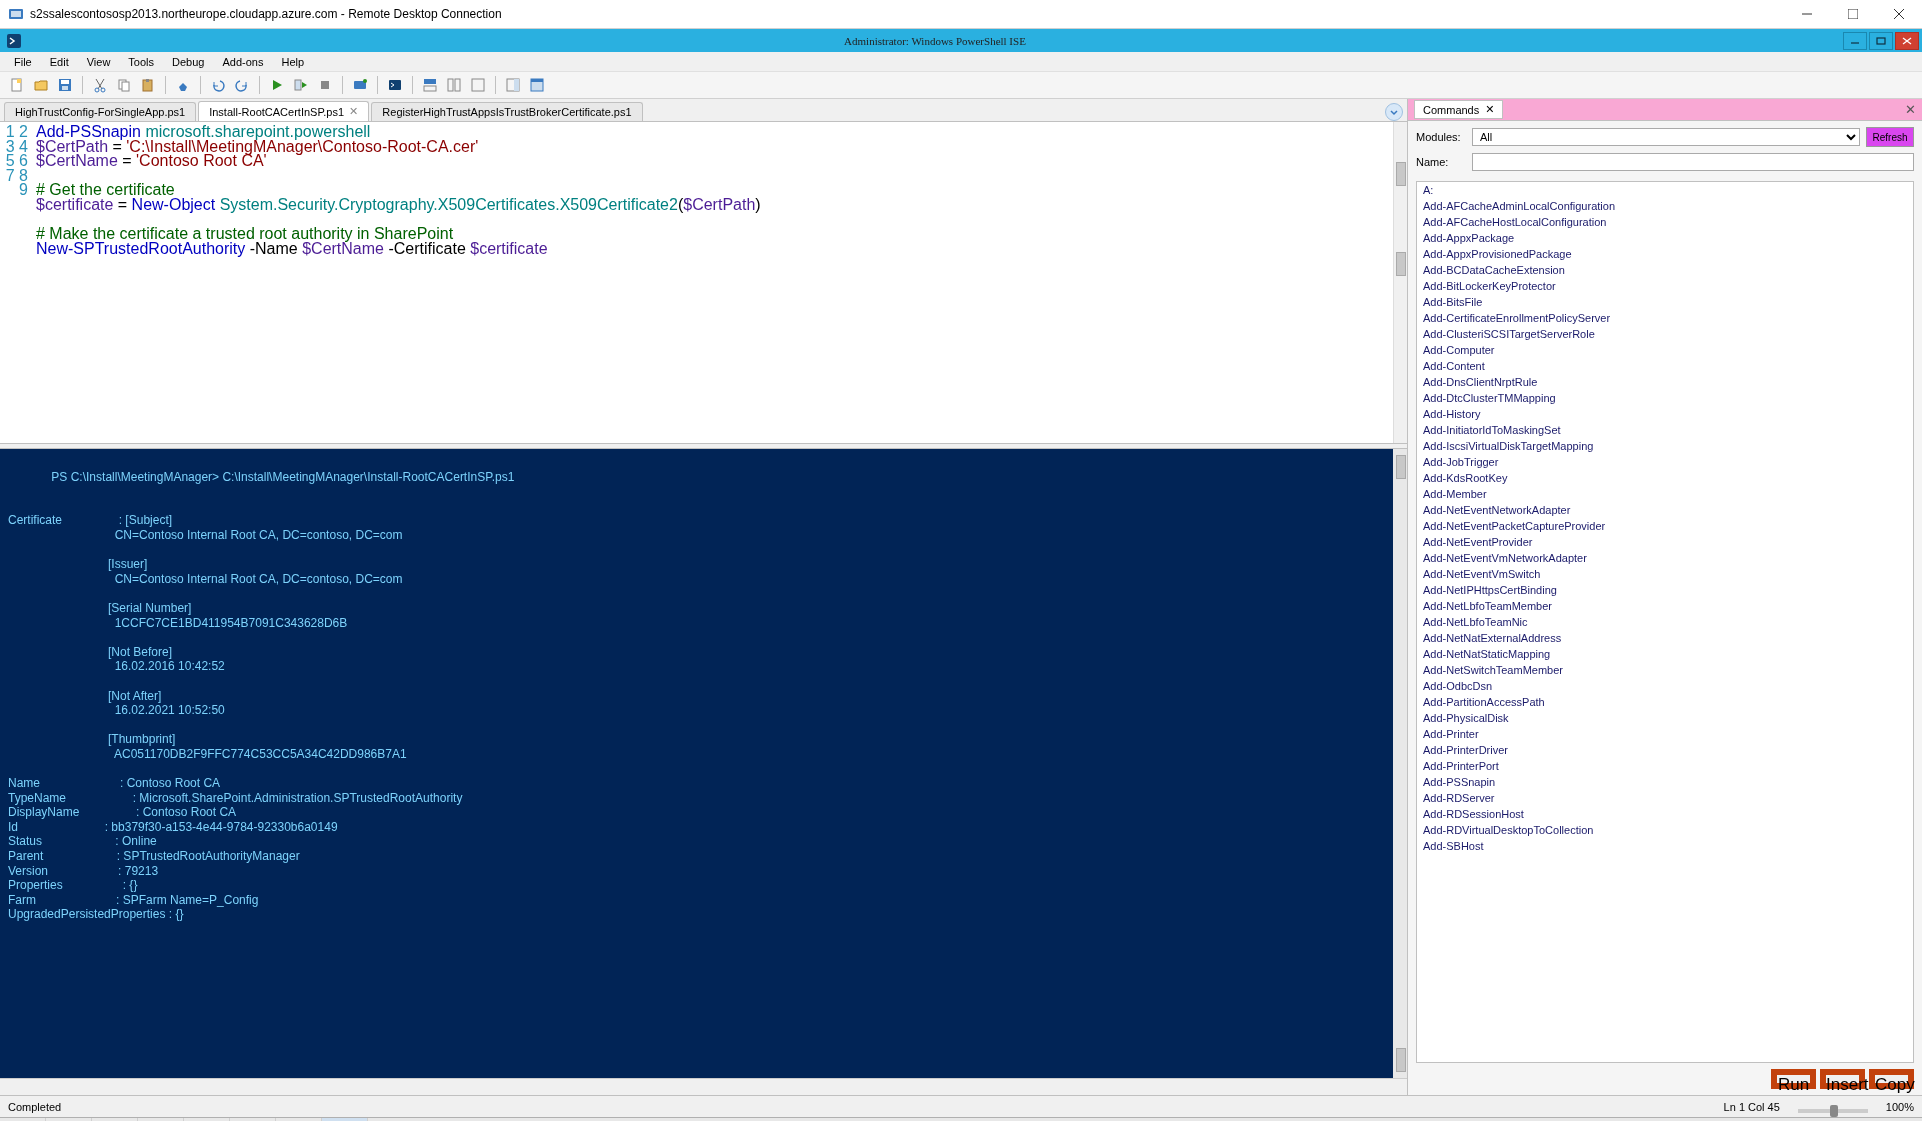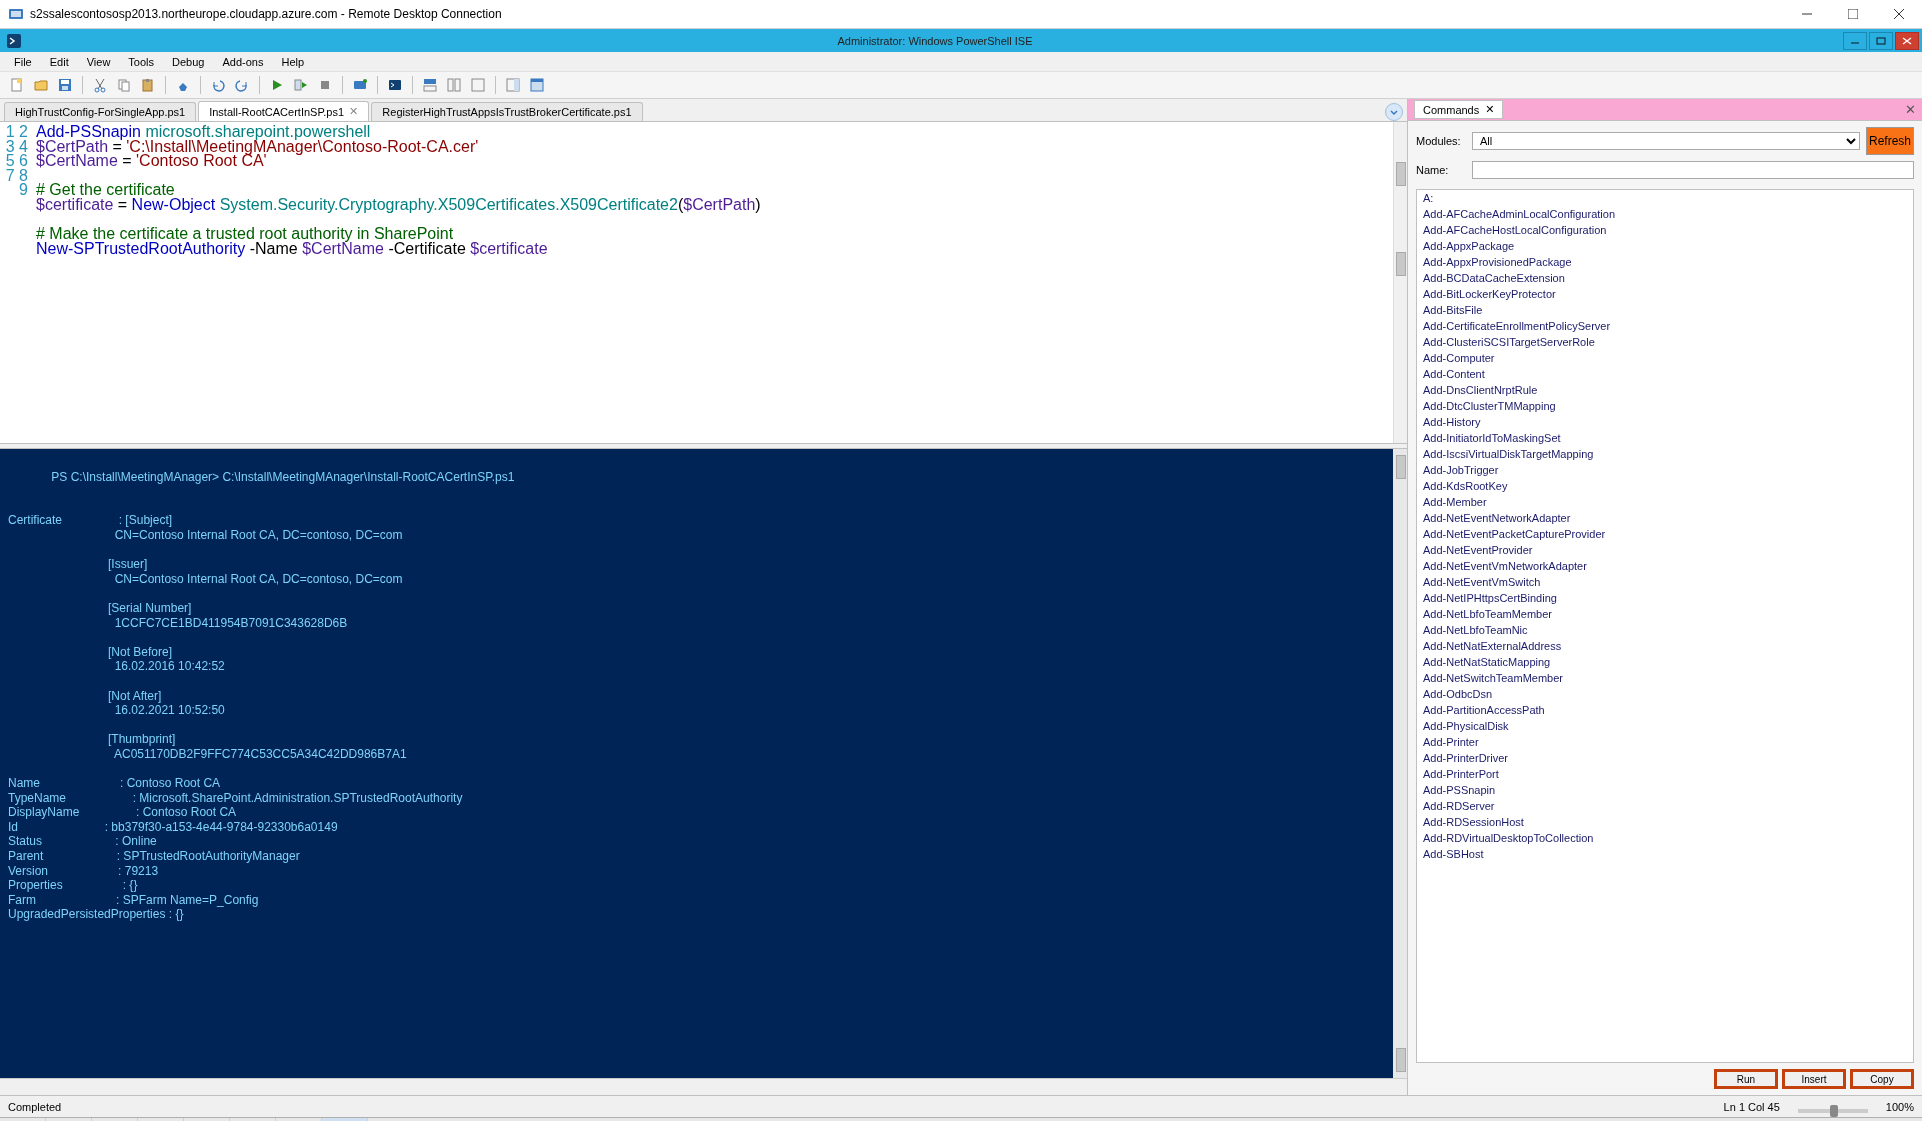--- a/index.html
+++ b/index.html
@@ -8,21 +8,21 @@
   
   .rdp-title { height: 29px; display: flex; align-items: center; background: #fff; border-bottom: 1px solid #d0d0d0; }
   .rdp-title .rdp-icon { width: 16px; height: 16px; margin: 0 6px 0 8px; }
   .rdp-title .title-text { flex: 1; font-size: 12px; }
   .rdp-title .win-btn { width: 46px; height: 29px; display: flex; align-items: center; justify-content: center; }
   .rdp-title .win-btn svg { stroke: #333; stroke-width: 1; fill: none; }
 
   
   .ise-title { height: 23px; background: #2ab0e0; display: flex; align-items: center; border: 1px solid #2ab0e0; }
   .ise-title .ise-icon { width: 14px; height: 14px; margin: 0 6px; }
-  .ise-title .title-text { flex: 1; text-align: center; font-size: 11px; color: #222; }
+  .ise-title .title-text { flex: 1; text-align: center; font-size: 11px; color: #222; font-family: Liberation Serif, serif; }
   .ise-title .ctl { width: 24px; height: 18px; margin-right: 2px; display: flex; align-items: center; justify-content: center; background: #2ab0e0; border: 1px solid #1a88b0; }
   .ise-title .ctl.close { background: #d04030; border-color:#b03024;}
   .ise-title .ctl svg { stroke: #103040; stroke-width: 1.2; fill: none; }
   .ise-title .ctl.close svg { stroke:#fff; }
 
   
   .menubar { height: 20px; background: #f0f0f0; display: flex; align-items: center; padding: 0 6px; font-size: 11px; gap: 2px; border-bottom:1px solid #e0e0e0;}
   .menubar .menu-item { padding: 2px 8px; }
 
   
@@ -64,30 +64,30 @@
   .hscroll { height: 17px; background: #f0f0f0; border-top:1px solid #ccc;}
 
   
   .cmd-tab { height: 22px; display: flex; align-items: center; padding: 2px 6px; border-bottom: 1px solid #c0c0c0; background:#f9a8d4;}
   .cmd-tab .tab-label { background: #fff; border: 1px solid #c0c0c0; padding: 2px 8px; font-size: 11px; display:flex;gap:6px;align-items:center;}
   .cmd-tab .tab-x{ margin-left:auto;font-size:13px;color:#555;}
   .filters { padding: 6px 8px 4px 8px; font-size: 11px; }
   .filters .row { display: flex; align-items: center; margin-bottom: 6px; gap:6px;}
   .filters label { width: 50px; }
   .filters select, .filters input { flex: 1; border: 1px solid #aaa; height: 18px; font-size: 11px; padding:0 3px; background:#fff;}
-  .filters .refresh-btn { width: 48px; height: 28px; font-size: 12px; border: 1px solid #999; background: #f97316; }
+  .filters .refresh-btn { width: 48px; height: 20px; font-size: 10px; border: 1px solid #999; background: #d946ef; }
 
   .cmd-list { flex: 1; background: #fff; margin: 0 8px; border: 1px solid #c0c0c0; overflow-y: scroll; font-size: 11px; }
   .cmd-list .cmd { padding: 1px 6px; line-height:14px; white-space:nowrap; color:#1a1a6a;}
   .cmd-list::-webkit-scrollbar{width:17px;}
   .cmd-list::-webkit-scrollbar-track{background:#f0f0f0;}
   .cmd-list::-webkit-scrollbar-thumb{background:#c0c0c0;border:1px solid #a0a0a0;}
 
   .cmd-actions { padding: 6px 8px; display: flex; justify-content: flex-end; gap: 4px; }
-  .cmd-actions button { width: 64px; height: 20px; font-size: 10px; border: 3px solid #c2410c; background: #f0f0f0; }
+  .cmd-actions button { width: 45px; height: 20px; font-size: 17px; border: 6px solid #c2410c; background: #f0f0f0; }
 
   
   .statusbar { height: 22px; background: #f0f0f0; border-top: 1px solid #c0c0c0; display: flex; align-items: center; font-size: 11px; padding: 0 8px; }
   .statusbar .right { margin-left: auto; display: flex; gap: 18px; align-items:flex-end;}
   .zoom-slider{width:70px;height:4px;background:#ccc;position:relative;}
   .zoom-slider .thumb{position:absolute;left:32px;top:-4px;width:8px;height:12px;background:#888;border-radius:2px;}
 
   
   .taskbar { height: 30px; background: #e8e8e8; border-top: 1px solid #b0b0b0; display: flex; align-items: stretch; }
   .taskbar .tb-item { width: 46px; display: flex; align-items: center; justify-content: center; border-right: 1px solid #d0d0d0; }

